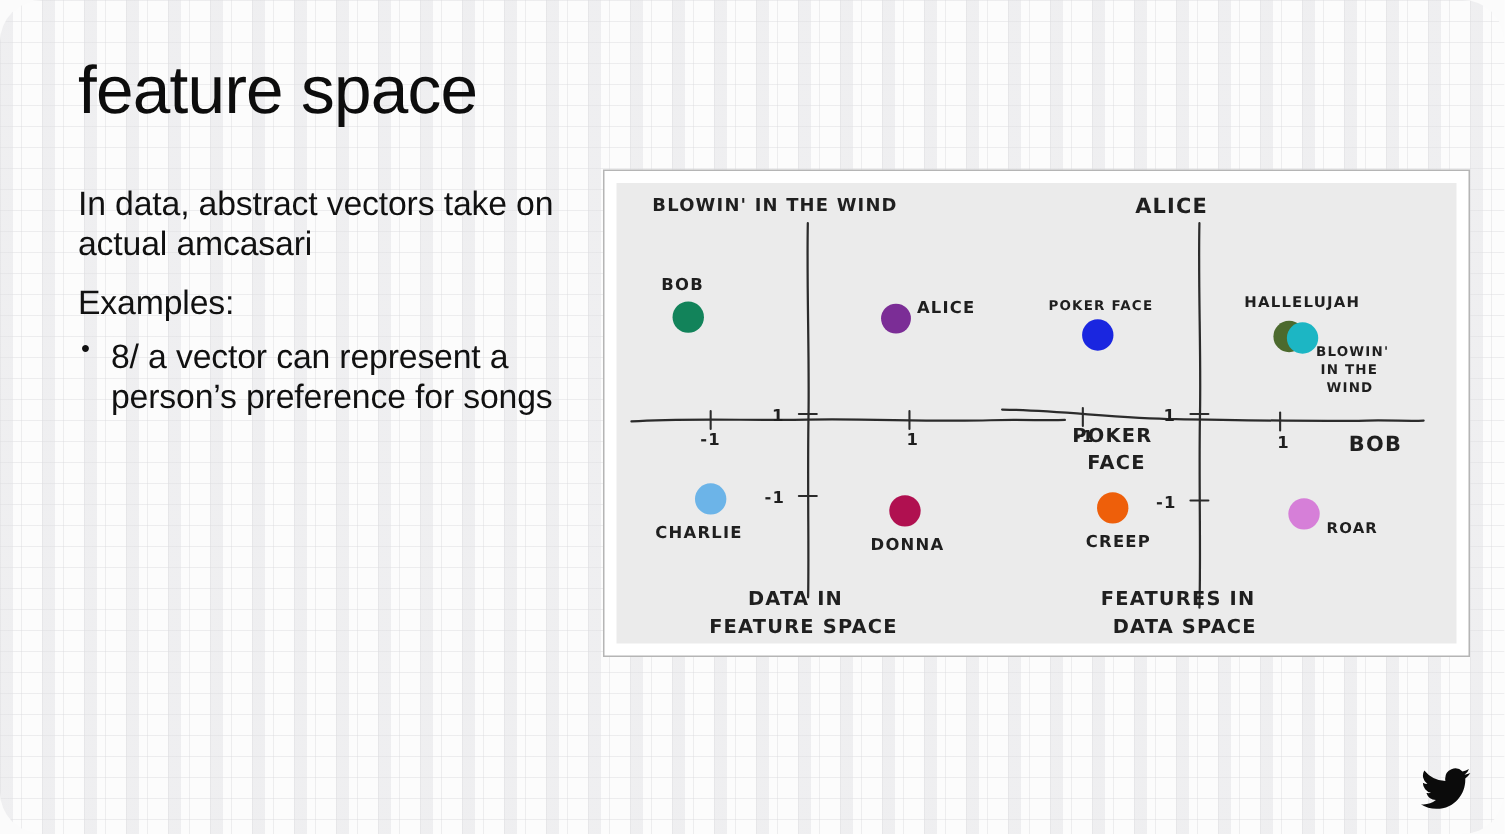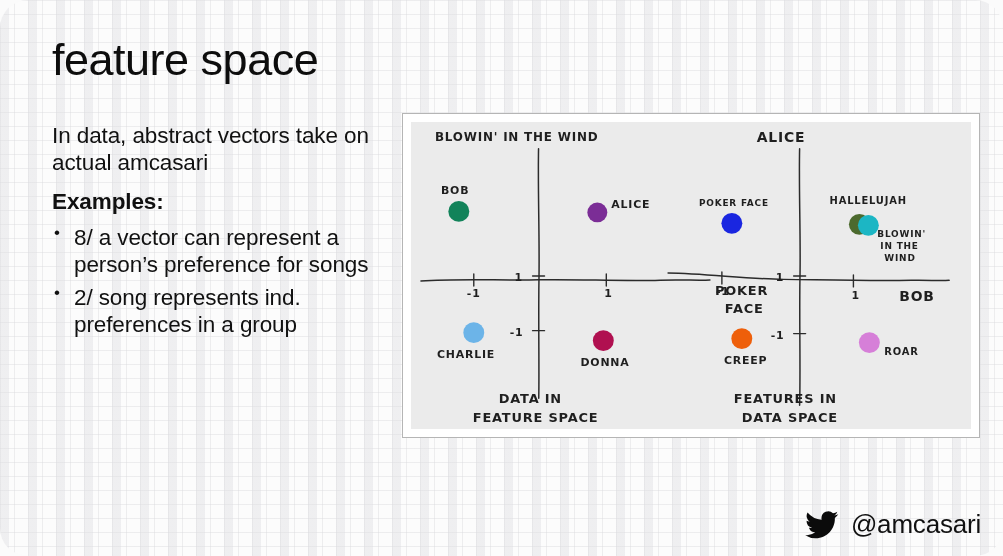--- a/index.html
+++ b/index.html
@@ -48,21 +48,21 @@
     top: 122px;
     width: 330px;
     color: #111111;
   }
   .para {
     font-size: 22.5px;
     line-height: 1.22;
     margin-bottom: 11px;
     letter-spacing: -0.1px;
   }
-  .para.tight { margin-bottom: 9px; font-weight: bold; }
+  .para.tight { margin-bottom: 9px; }
 
   ul.lvl1 {
     list-style: none;
     margin: 0;
     padding: 0;
   }
   ul.lvl1 > li {
     position: relative;
     font-size: 22.5px;
     line-height: 1.2;
@@ -148,23 +148,20 @@
 
   <div id="bodycol">
     <div class="para">In data, abstract vectors take on actual amcasari</div>
     <div class="para tight">Examples:</div>
 
     <ul class="lvl1">
       <li>
         <span class="btxt">8/ a vector can represent a person’s preference for songs</span>
         <ul class="lvl2">
         </ul>
-      </li>
-      <li>
-        <span class="btxt">2/ song represents ind. preferences in a group</span>
       </li>
     </ul>
   </div>
 
   <div id="figure-frame">
     <div id="sketch">
       <svg viewBox="0 0 562 309" preserveAspectRatio="none" aria-hidden="true">
         <defs>
           <style>
             .ink      { stroke:#2b2b2b; fill:none; stroke-linecap:round; }
@@ -249,16 +246,15 @@
       </svg>
     </div>
   </div>
 
   <div id="credit">
     <span>
       <svg width="34" height="28" viewBox="0 0 24 20" aria-hidden="true">
         <path fill="#0b0b0b" d="M23.6 2.4c-.87.39-1.8.65-2.78.77a4.85 4.85 0 0 0 2.13-2.68c-.94.56-1.98.96-3.08 1.18A4.84 4.84 0 0 0 11.6 5.1c0 .38.04.75.12 1.1A13.74 13.74 0 0 1 1.67 1.15a4.84 4.84 0 0 0 1.5 6.46c-.79-.02-1.54-.24-2.19-.6v.06a4.84 4.84 0 0 0 3.88 4.74c-.4.1-.83.16-1.27.16-.31 0-.61-.03-.91-.08a4.85 4.85 0 0 0 4.52 3.36A9.72 9.72 0 0 1 0 17.26a13.7 13.7 0 0 0 7.42 2.18c8.9 0 13.77-7.37 13.77-13.77l-.01-.63A9.78 9.78 0 0 0 23.6 2.4z"></path>
       </svg>
     </span>
-    <span class="handle">@amcasari</span>
   </div>
 
 </div>
 
 </body></html>

